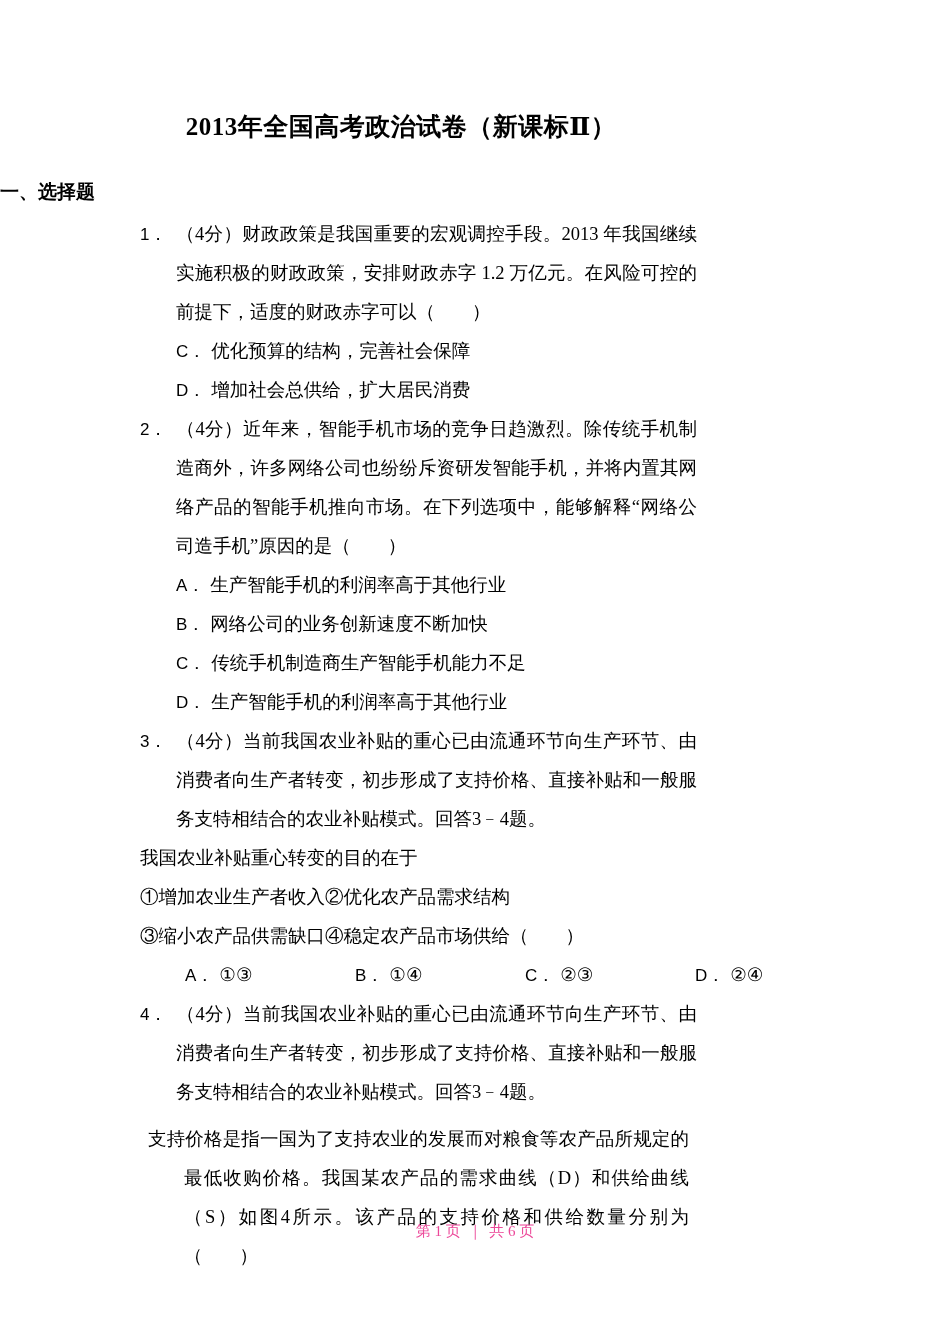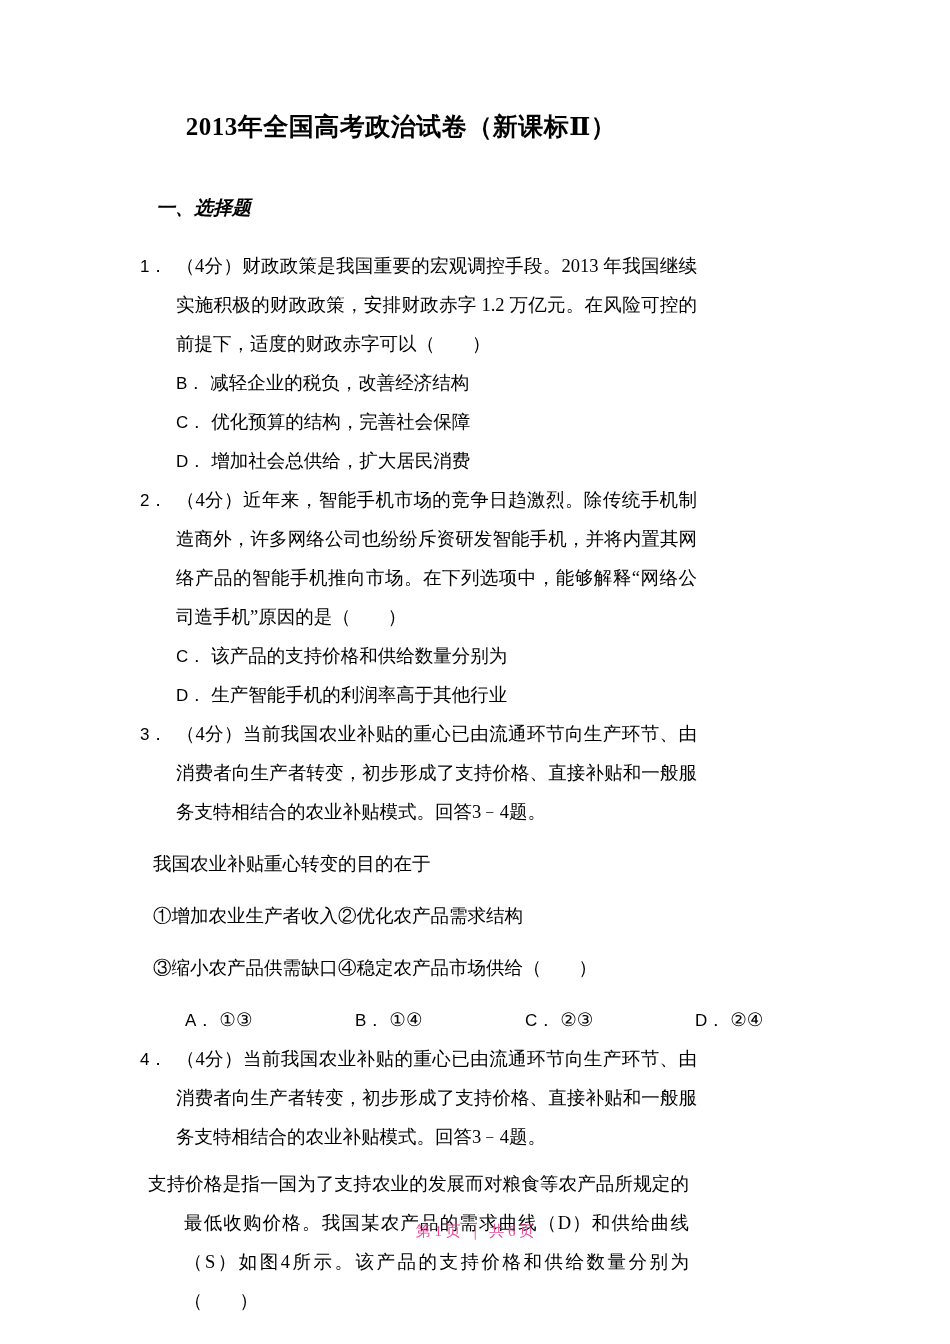--- a/index.html
+++ b/index.html
@@ -28,25 +28,23 @@
     font-size: 25px;
     font-weight: bold;
     letter-spacing: 0.5px;
     margin: 0;
     padding-top: 112px;
     line-height: 1.2;
   }
   .section-heading {
     font-size: 19px;
     font-weight: bold;
-    margin: 16px;
+    margin: 0;
     padding-top: 38px;
-    padding-left: 140px;
     line-height: 1.3;
-    font-style: italic;
   }
   .content {
     padding-left: 140px;
     padding-right: 105px;
     padding-top: 10px;
   }
   .question {
     margin: 0;
     padding: 0;
   }
@@ -84,21 +82,21 @@
     line-height: 39px;
     margin: 8px;
     padding-left: 36px;
     text-indent: -36px;
     text-align: justify;
     text-justify: inter-ideograph;
   }
   .para-plain {
     font-size: 18.5px;
     line-height: 39px;
-    margin: 13px;
+    margin: 0;
     text-align: left;
   }
   .opt-row {
     font-size: 18.5px;
     line-height: 39px;
     margin: 0;
     padding-left: 30px;
     white-space: nowrap;
   }
   .opt-row .cell {
@@ -126,28 +124,29 @@
 <div class="page">
 
   <h1 class="doc-title">2013年全国高考政治试卷（新课标Ⅱ）</h1>
 
   <h2 class="section-heading">一、选择题</h2>
 
   <div class="content">
 
     <div class="question">
       <p class="q-stem"><span class="q-num">1．</span><span>（4分）财政政策是我国重要的宏观调控手段。2013 年我国继续实施积极的财政政策，安排财政赤字 1.2 万亿元。在风险可控的前提下，适度的财政赤字可以（　　）</span></p>
-      <p class="opt"><span class="opt-label">B．</span><span>减轻企业的税负，改善经济结构</span></p>
       <p class="opt"><span class="opt-label">C．</span><span>优化预算的结构，完善社会保障</span></p>
       <p class="opt"><span class="opt-label">D．</span><span>增加社会总供给，扩大居民消费</span></p>
     </div>
 
     <div class="question">
       <p class="q-stem"><span class="q-num">2．</span><span>（4分）近年来，智能手机市场的竞争日趋激烈。除传统手机制造商外，许多网络公司也纷纷斥资研发智能手机，并将内置其网络产品的智能手机推向市场。在下列选项中，能够解释“网络公司造手机”原因的是（　　）</span></p>
-      <p class="opt"><span class="opt-label">C．</span><span>该产品的支持价格和供给数量分别为</span></p>
+      <p class="opt"><span class="opt-label">A．</span><span>生产智能手机的利润率高于其他行业</span></p>
+      <p class="opt"><span class="opt-label">B．</span><span>网络公司的业务创新速度不断加快</span></p>
+      <p class="opt"><span class="opt-label">C．</span><span>传统手机制造商生产智能手机能力不足</span></p>
       <p class="opt"><span class="opt-label">D．</span><span>生产智能手机的利润率高于其他行业</span></p>
     </div>
 
     <div class="question">
       <p class="q-stem"><span class="q-num">3．</span><span>（4分）当前我国农业补贴的重心已由流通环节向生产环节、由消费者向生产者转变，初步形成了支持价格、直接补贴和一般服务支特相结合的农业补贴模式。回答3﹣4题。</span></p>
       <p class="para-plain">我国农业补贴重心转变的目的在于</p>
       <p class="para-plain">①增加农业生产者收入②优化农产品需求结构</p>
       <p class="para-plain">③缩小农产品供需缺口④稳定农产品市场供给（　　）</p>
       <p class="opt-row"><span class="cell"><span class="opt-label">A．</span><span>①③</span></span><span class="cell"><span class="opt-label">B．</span><span>①④</span></span><span class="cell"><span class="opt-label">C．</span><span>②③</span></span><span class="cell"><span class="opt-label">D．</span><span>②④</span></span></p>
     </div>

